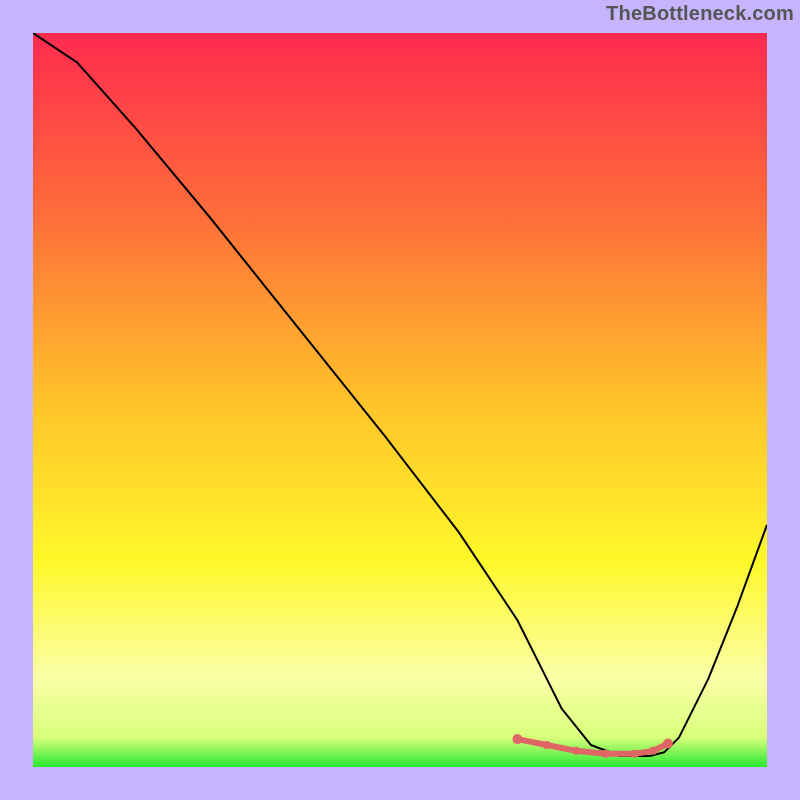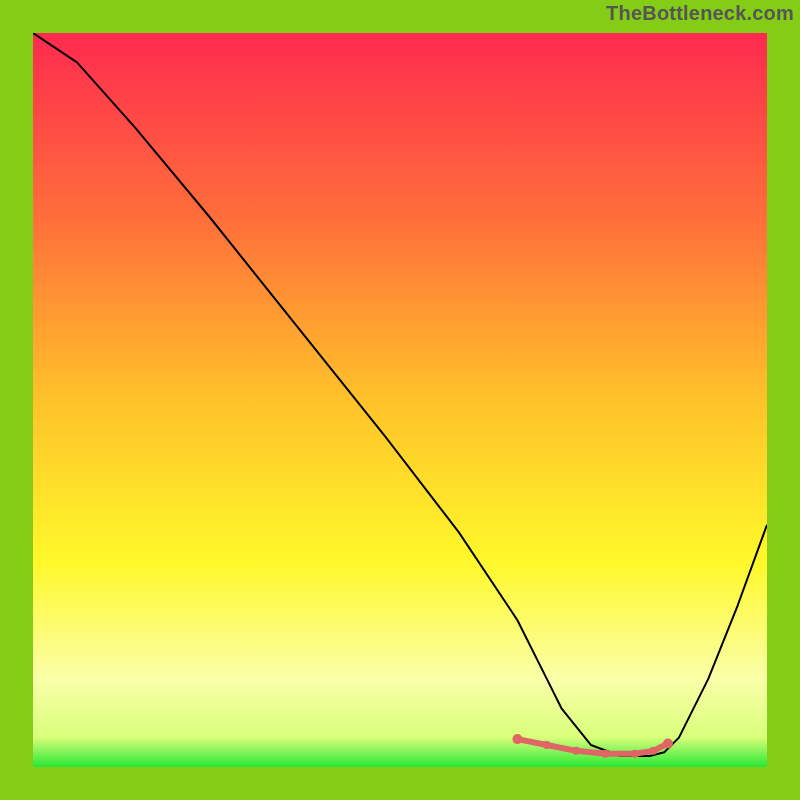--- a/index.html
+++ b/index.html
@@ -8,21 +8,21 @@
     width: 800px;
     height: 800px;
     background: #000000;
     overflow: hidden;
     font-family: Arial, Helvetica, sans-serif;
   }
   .frame {
     position: relative;
     width: 800px;
     height: 800px;
-    background: #84cc16;
+    background: #c4b5fd;
   }
   .watermark {
     position: absolute;
     top: 2px;
     right: 6px;
     color: #555;
     font-size: 20px;
     font-weight: 600;
     letter-spacing: 0.2px;
     z-index: 10;

